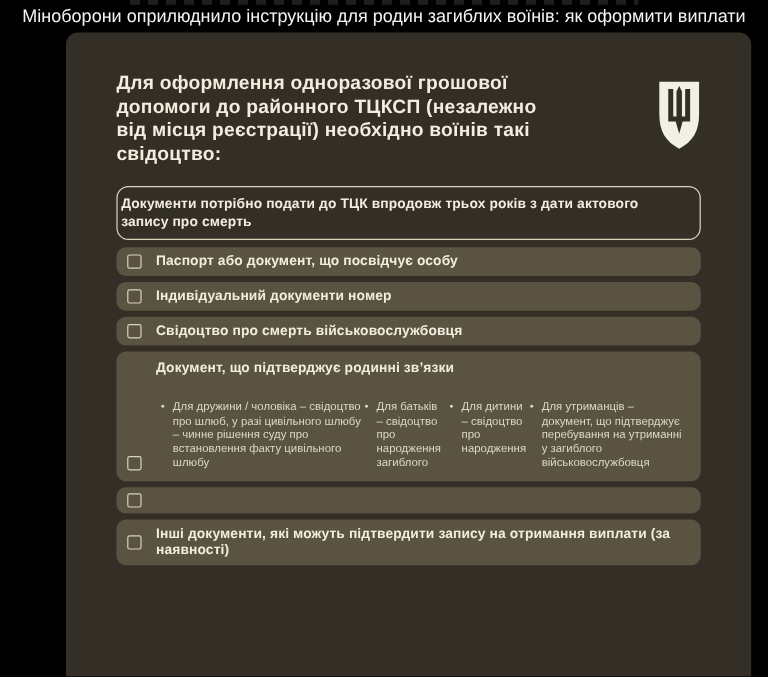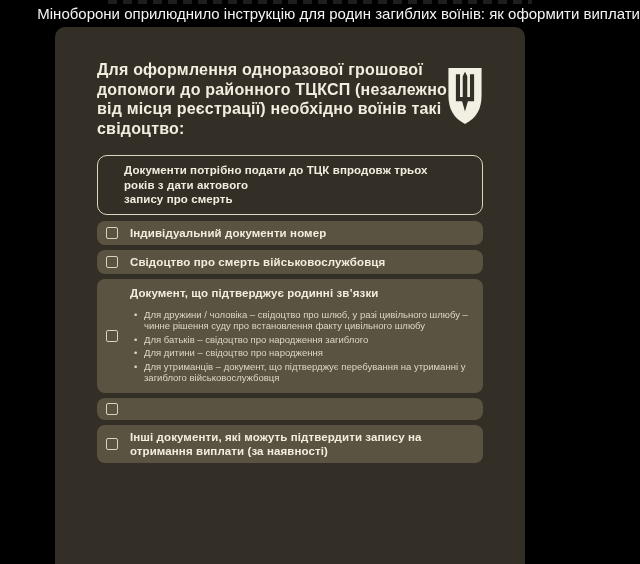--- a/index.html
+++ b/index.html
@@ -11,66 +11,66 @@
   .page{position:relative;width:640px;height:564px;overflow:hidden;background:var(--page-bg,#000);}
 
   
   .top-fragment{
     position:absolute;top:0;left:108px;width:424px;height:4px;
     background:repeating-linear-gradient(90deg,#232323 0 9px,transparent 9px 15px);
     opacity:.85;
   }
 
   .titlebar{
-    position:absolute;top:4px;left:0;right:0;text-align:right;
+    position:absolute;top:4px;left:0;right:0;text-align:center;
     color:var(--title-text,#f4f4f4);font-size:15px;line-height:20px;font-weight:400;
     white-space:nowrap;
   }
 
   .card{
-    position:absolute;left:55px;top:27px;width:470px;height:537px;
+    position:absolute;left:55px;top:27px;width:571px;height:537px;
     background:var(--card-bg,#332f26);
     border-radius:10px 10px 0 0;
     box-sizing:border-box;
     padding:33px 42px 0 42px;
     color:var(--text-cream,#f2edde);
   }
 
   .card-header{display:flex;align-items:flex-start;}
   .header-text{
     width:402px;font-size:16px;font-weight:700;line-height:19.5px;letter-spacing:.2px;
   }
   .emblem{margin-left:auto;margin-top:7px;flex:0 0 auto;}
 
   .note{
     margin-top:17px;
     border:1.5px solid var(--note-border,#ddd6bf);
     border-radius:10px;
-    padding:7px 26px;
+    padding:7px 3px;
     font-size:11.5px;font-weight:700;line-height:14.5px;letter-spacing:.1px;
     box-sizing:border-box;
   }
 
   .checklist{margin-top:6px;display:flex;flex-direction:column;gap:5px;}
   .row{
     background:var(--row-bg,#5a5342);
     border-radius:8px;
     display:flex;align-items:center;
     padding:5px 14px 5px 9px;
   }
-  .row.has-subs{align-items:center;padding-top:7px;padding-bottom:9px;}
+  .row.has-subs{align-items:flex-end;padding-top:7px;padding-bottom:9px;}
   .checkbox{
     width:10px;height:10px;flex:0 0 auto;
     border:1.6px solid var(--checkbox-border,#d9d3bd);
     border-radius:2px;margin-right:12px;
   }
   .row.has-subs .checkbox{margin-top:2px;}
   .row-body{min-width:0;}
   .row-label{font-size:11.5px;font-weight:700;line-height:14px;letter-spacing:.1px;}
-  .sub-list{list-style:none;margin:9px 0 0 3px;padding:0;display:flex;flex-direction:column;gap:2px;}
+  .sub-list{list-style:none;margin:20px 0 0 3px;padding:0;display:flex;flex-direction:row;gap:2px;}
   .sub-item{
     position:relative;padding-left:11px;
     font-size:9.5px;font-weight:400;line-height:11.5px;
     color:var(--sub-text,#ddd7c5);
   }
   .sub-item::before{content:"\2022";position:absolute;left:1px;top:0;}
 </style>
 </head>
 <body>
 
@@ -104,20 +104,26 @@
 
     <div class="note">
       <div>Документи потрібно подати до ТЦК впродовж трьох років з дати актового</div>
       <div>запису про смерть</div>
     </div>
 
     <div class="checklist">
         <div class="row">
           <span class="checkbox"></span>
           <div class="row-body">
+            <div class="row-label">Паспорт або документ, що посвідчує особу</div>
+          </div>
+        </div>
+        <div class="row">
+          <span class="checkbox"></span>
+          <div class="row-body">
             <div class="row-label">Індивідуальний документи номер</div>
           </div>
         </div>
         <div class="row">
           <span class="checkbox"></span>
           <div class="row-body">
             <div class="row-label">Свідоцтво про смерть військовослужбовця</div>
           </div>
         </div>
         <div class="row has-subs">

